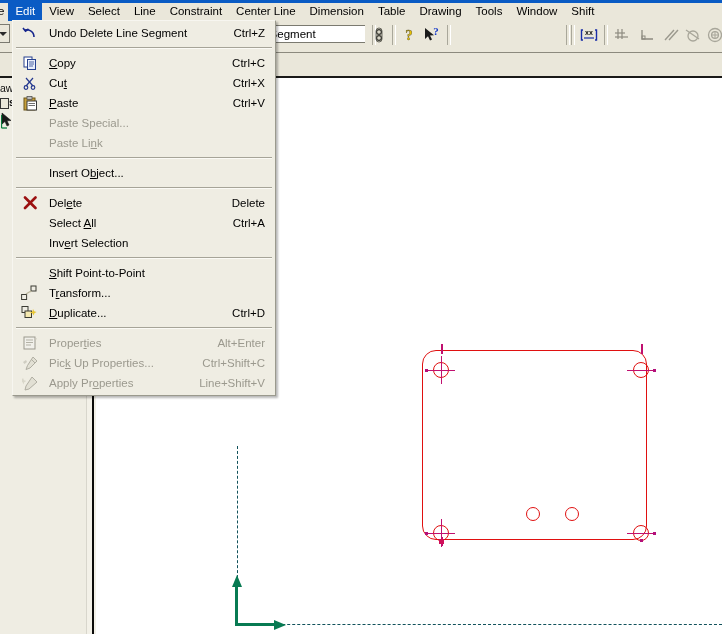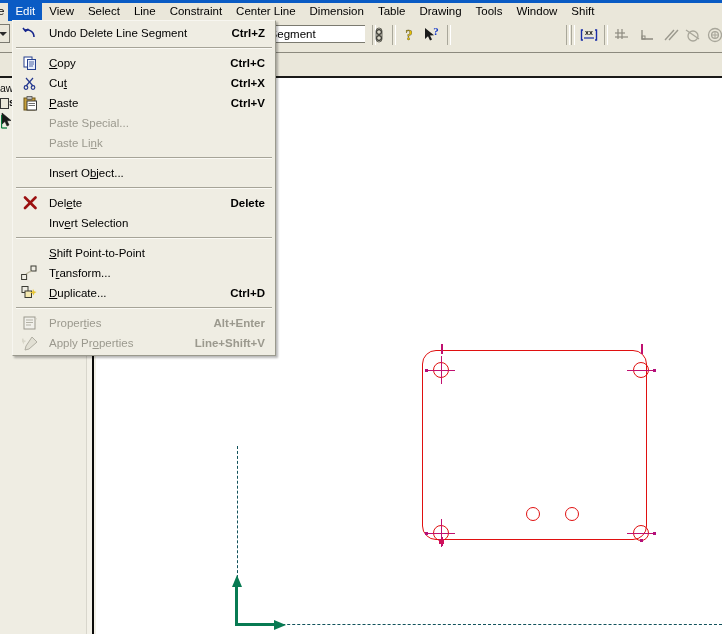--- a/index.html
+++ b/index.html
@@ -203,21 +203,20 @@
     font-size: 11.5px;
     color: #000;
     white-space: nowrap;
   }
   .menu-row.disabled { color: #9b998e; }
   .menu-row .mlabel { flex: 1; }
   .menu-row .maccel {
     margin-left: auto;
     padding-left: 20px;
     font-size: 11.5px;
-    font-weight: bold;
   }
   .menu-sep {
     height: 1px;
     margin: 4px 3px 4px 3px;
     background: #a6a498;
     border-bottom: 1px solid #fbfaf5;
   }
   .menu-icon {
     position: absolute;
     left: 8px; top: 50%;
@@ -519,20 +518,25 @@
         <svg width="15" height="14" viewBox="0 0 15 14">
           <path d="M2 1.5 L12.5 12" stroke="#9B1010" stroke-width="2.6" stroke-linecap="round"></path>
           <path d="M12.5 1.5 L2 12" stroke="#9B1010" stroke-width="2.6" stroke-linecap="round"></path>
         </svg>
       </span>
       <span class="mlabel">Del<u>e</u>te</span>
       <span class="maccel">Delete</span>
     </div>
     <div class="menu-row">
       <span class="menu-icon"></span>
+      <span class="mlabel">Select <u>A</u>ll</span>
+      <span class="maccel">Ctrl+A</span>
+    </div>
+    <div class="menu-row">
+      <span class="menu-icon"></span>
       <span class="mlabel">Inv<u>e</u>rt Selection</span>
     </div>
     <div class="menu-sep"></div>
     <div class="menu-row">
       <span class="menu-icon"></span>
       <span class="mlabel"><u>S</u>hift Point-to-Point</span>
     </div>
     <div class="menu-row">
       <span class="menu-icon">
         <svg width="18" height="16" viewBox="0 0 18 16">
@@ -565,20 +569,31 @@
           <line x1="3" y1="9" x2="8" y2="9" stroke="#b3b1a5" stroke-width="1"></line>
           <path d="M12 1 L14 3 L12 4 Z" fill="#c9c7bb"></path>
         </svg>
       </span>
       <span class="mlabel">Proper<u>t</u>ies</span>
       <span class="maccel">Alt+Enter</span>
     </div>
     <div class="menu-row disabled">
       <span class="menu-icon">
         <svg width="17" height="15" viewBox="0 0 17 15">
+          <path d="M11 1 L15 5 L8 12 L4 13.5 L5.5 9.5 Z" fill="#E2E0D4" stroke="#b0aea2" stroke-width="1"></path>
+          <line x1="9" y1="3" x2="13" y2="7" stroke="#b0aea2" stroke-width="1"></line>
+          <path d="M1 6 L4 4 L5 6 L2.5 8Z" fill="#cfcdc1"></path>
+        </svg>
+      </span>
+      <span class="mlabel">Pic<u>k</u> Up Properties...</span>
+      <span class="maccel">Ctrl+Shift+C</span>
+    </div>
+    <div class="menu-row disabled">
+      <span class="menu-icon">
+        <svg width="17" height="15" viewBox="0 0 17 15">
           <path d="M10 1 L15 6 L7 13 L3 14 L4 10 Z" fill="#E2E0D4" stroke="#b0aea2" stroke-width="1"></path>
           <path d="M1 2 l1 2.2 L4.4 5 l-2.2 1.2 L1.6 8.5 l-1-2.2 L-2 5.4Z" fill="#d9d7ca"></path>
         </svg>
       </span>
       <span class="mlabel">Apply Pr<u>o</u>perties</span>
       <span class="maccel">Line+Shift+V</span>
     </div>
   </div>
 
 </body></html>

